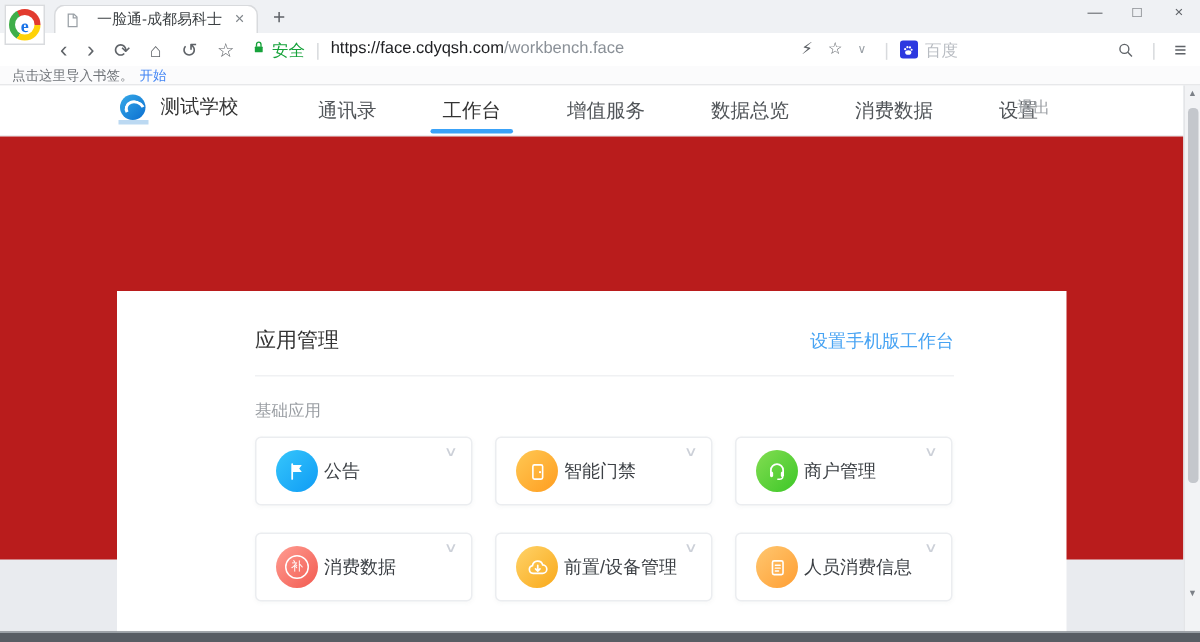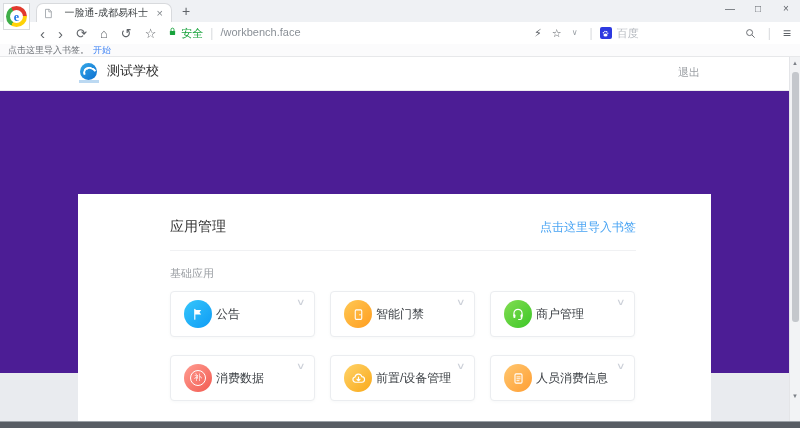--- a/index.html
+++ b/index.html
@@ -43,21 +43,21 @@
   .brand-logo::after { content:""; position:absolute; left:3px; top:4px; width:10px; height:8px; border:2px solid #fff; border-color:#fff transparent transparent #fff; border-radius:50% 50% 0 50%; transform:rotate(20deg); }
   .brand-caption { position:absolute; left:79px; top:23px; width:20px; height:3px; background:#bcd9f2; }
   .school { font-size:13px; color:#333; margin-left:10px; }
   .site-nav { position:absolute; left:212px; top:0; height:33px; display:flex; align-items:center; }
   .nav-item { font-size:13px; color:#515559; margin-right:44px; position:relative; height:33px; line-height:33px; }
   .nav-item.active { color:#333; }
   .nav-item.active::after { content:""; position:absolute; left:-8px; right:-8px; bottom:1px; height:3px; background:#3aa2f8; border-radius:2px; }
   .logout { position:absolute; left:678px; top:0; height:33px; line-height:33px; font-size:11px; color:#9a9ea3;font-family:Liberation Mono, monospace; }
 
   
-  .page-bg { position:absolute; left:0; top:91px; width:789px; height:282px; background:#4c1d95; }
+  .page-bg { position:absolute; left:0; top:91px; width:789px; height:282px; background:#b91c1c; }
   .panel { position:absolute; left:78px; top:103px; width:633px; height:318px; background:#fff; }
   .panel-inner { margin-left:92px; width:466px; padding-top:24px; }
   .panel-head { display:flex; justify-content:space-between; align-items:center; }
   .panel-title { font-size:14px; color:#333; }
   .mobile-link { font-size:12px; color:#47a3f3; }
   .panel-divider { border-top:1px solid #f0f1f3; margin-top:14px; }
   .sec-label2 { font-size:11px; color:#9a9ea3; margin-top:15px; }
   .app-grid { display:flex; flex-wrap:wrap; gap:18px 15px; margin-top:10px; }
   .app-card { position:relative; width:145px; height:46px; background:#fff; border:1px solid #ebedf0; border-radius:4px; box-shadow:0 1px 3px rgba(120,130,140,0.06); display:flex; align-items:center; padding-left:13px; }
   .app-circle { width:28px; height:28px; border-radius:50%; display:flex; align-items:center; justify-content:center; flex:0 0 28px; }
@@ -106,20 +106,21 @@
   <span class="nav-ico">⌂</span>
   <span class="nav-ico">↺</span>
   <span class="nav-ico">☆</span>
   <div class="addr">
     <svg width="9" height="11" viewBox="0 0 24 24">
         <path d="M8 11V7a4 4 0 0 1 8 0v4" fill="none" stroke="#17a23b" stroke-width="2.4"></path>
         <rect x="5" y="10.5" width="14" height="10.5" rx="1.5" fill="#17a23b"></rect>
       </svg>
     <span class="sec-label">安全</span>
     <span class="addr-sep">|</span>
+    <span class="url-host">https://face.cdyqsh.com</span>
       <span class="url-path">/workbench.face</span>
   </div>
   <div class="toolbar-right">
     <span class="t-ico">⚡</span>
     <span class="t-ico">☆</span>
     <span class="t-ico dim">∨</span>
     <span class="tool-sep">|</span>
     <div class="baidu-box">
       <span class="baidu-ico">
         <svg width="9" height="9" viewBox="0 0 24 24">
@@ -147,29 +148,37 @@
   <span class="bm-hint">点击这里导入书签。</span>
   <span class="bm-start">开始</span>
 </div>
 
 <div class="site-header">
   <div class="brand">
     <span class="brand-logo"></span>
     <span class="school">测试学校</span>
   </div>
   <span class="brand-caption"></span>
+  <div class="site-nav">
+    <span class="nav-item">通讯录</span>
+    <span class="nav-item active">工作台</span>
+    <span class="nav-item">增值服务</span>
+    <span class="nav-item">数据总览</span>
+    <span class="nav-item">消费数据</span>
+    <span class="nav-item">设置</span>
+  </div>
   <span class="logout">退出</span>
 </div>
 
 <div class="page-bg">
   <div class="panel">
     <div class="panel-inner">
       <div class="panel-head">
         <span class="panel-title">应用管理</span>
-        <span class="mobile-link">点击这里导入书签</span>
+        <span class="mobile-link">设置手机版工作台</span>
       </div>
       <div class="panel-divider"></div>
 
       <div class="sec-label2">基础应用</div>
       <div class="app-grid">
 
         <div class="app-card">
           <span class="app-circle" style="background: linear-gradient(135deg, rgb(54, 198, 251), rgb(15, 156, 245));">
             <svg width="14" height="14" viewBox="0 0 24 24">
                 <path d="M6.5 21V4" stroke="#fff" stroke-width="2" stroke-linecap="round"></path>

